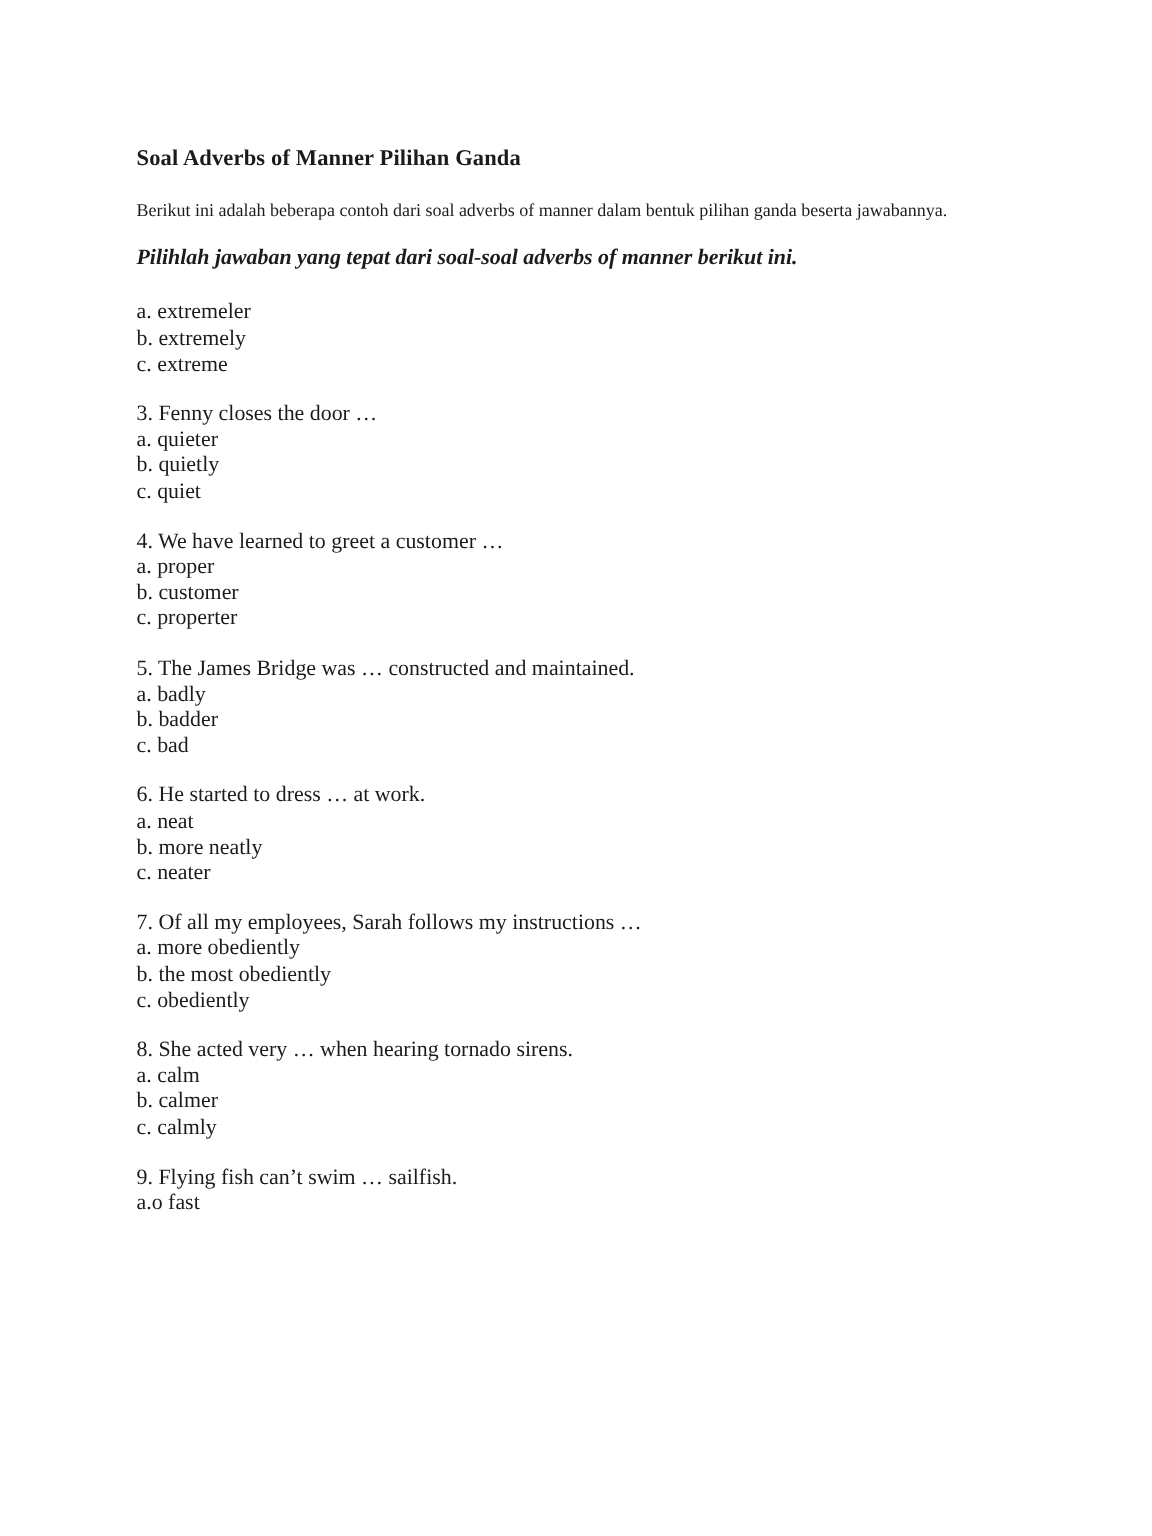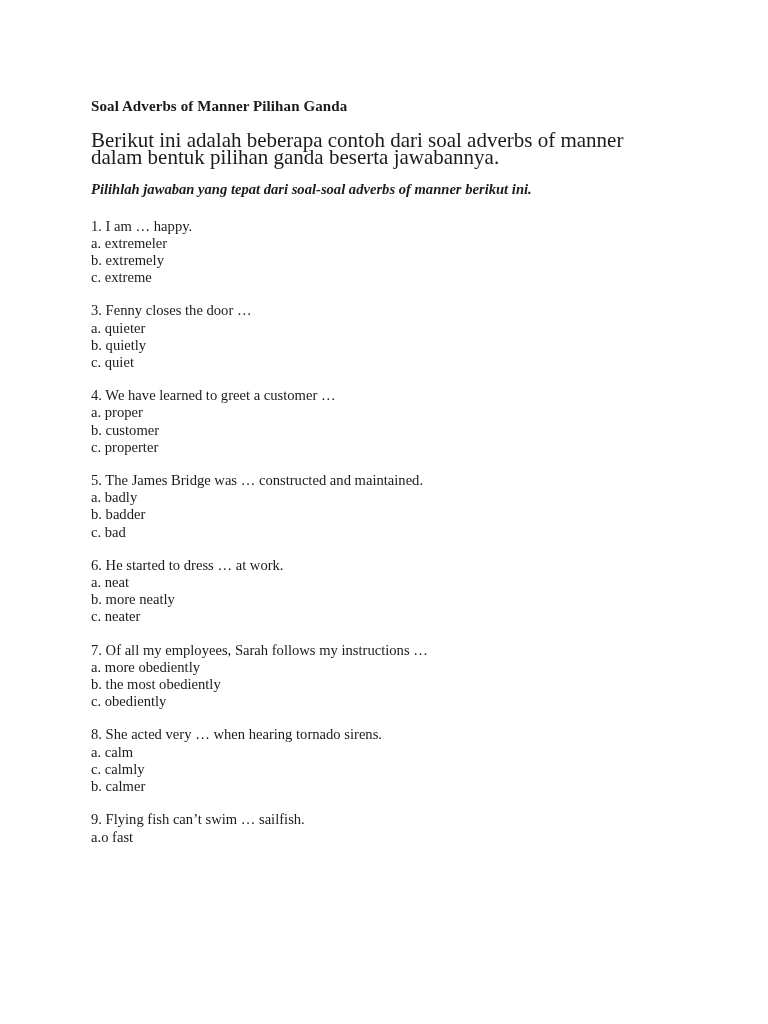--- a/index.html
+++ b/index.html
@@ -24,21 +24,21 @@
     width: 600px;
   }
   .doc-title {
     font-size: 15px;
     font-weight: bold;
     line-height: 17px;
     margin: 0 0 17px 0;
     letter-spacing: 0.1px;
   }
   .intro {
-    font-size: 21px;
+    font-size: 12px;
     line-height: 17.2px;
     margin: 0 0 15px 0;
     max-width: 578px;
   }
   .instruction {
     font-size: 14.6px;
     font-weight: bold;
     font-style: italic;
     line-height: 17.2px;
     margin: 0 0 19px 0;
@@ -58,21 +58,20 @@
 <div class="page">
   <div class="content">
 
     <h1 class="doc-title">Soal Adverbs of Manner Pilihan Ganda</h1>
 
     <p class="intro">Berikut ini adalah beberapa contoh dari soal adverbs of manner dalam bentuk pilihan ganda beserta jawabannya.</p>
 
     <p class="instruction">Pilihlah jawaban yang tepat dari soal-soal adverbs of manner berikut ini.</p>
 
     <div class="question-block">
-      <div class="q-line">1. I am … happy.</div>
       <div class="q-line">a. extremeler</div>
       <div class="q-line">b. extremely</div>
       <div class="q-line">c. extreme</div>
     </div>
 
 
     <div class="question-block">
       <div class="q-line">3. Fenny closes the door …</div>
       <div class="q-line">a. quieter</div>
       <div class="q-line">b. quietly</div>
@@ -103,22 +102,22 @@
     <div class="question-block">
       <div class="q-line">7. Of all my employees, Sarah follows my instructions …</div>
       <div class="q-line">a. more obediently</div>
       <div class="q-line">b. the most obediently</div>
       <div class="q-line">c. obediently</div>
     </div>
 
     <div class="question-block">
       <div class="q-line">8. She acted very … when hearing tornado sirens.</div>
       <div class="q-line">a. calm</div>
+      <div class="q-line">b. calmer</div>
       <div class="q-line">c. calmly</div>
-      <div class="q-line">b. calmer</div>
     </div>
 
     <div class="question-block">
       <div class="q-line">9. Flying fish can’t swim … sailfish.</div>
       <div class="q-line">a.o fast</div>
     </div>
 
   </div>
 </div>
 

